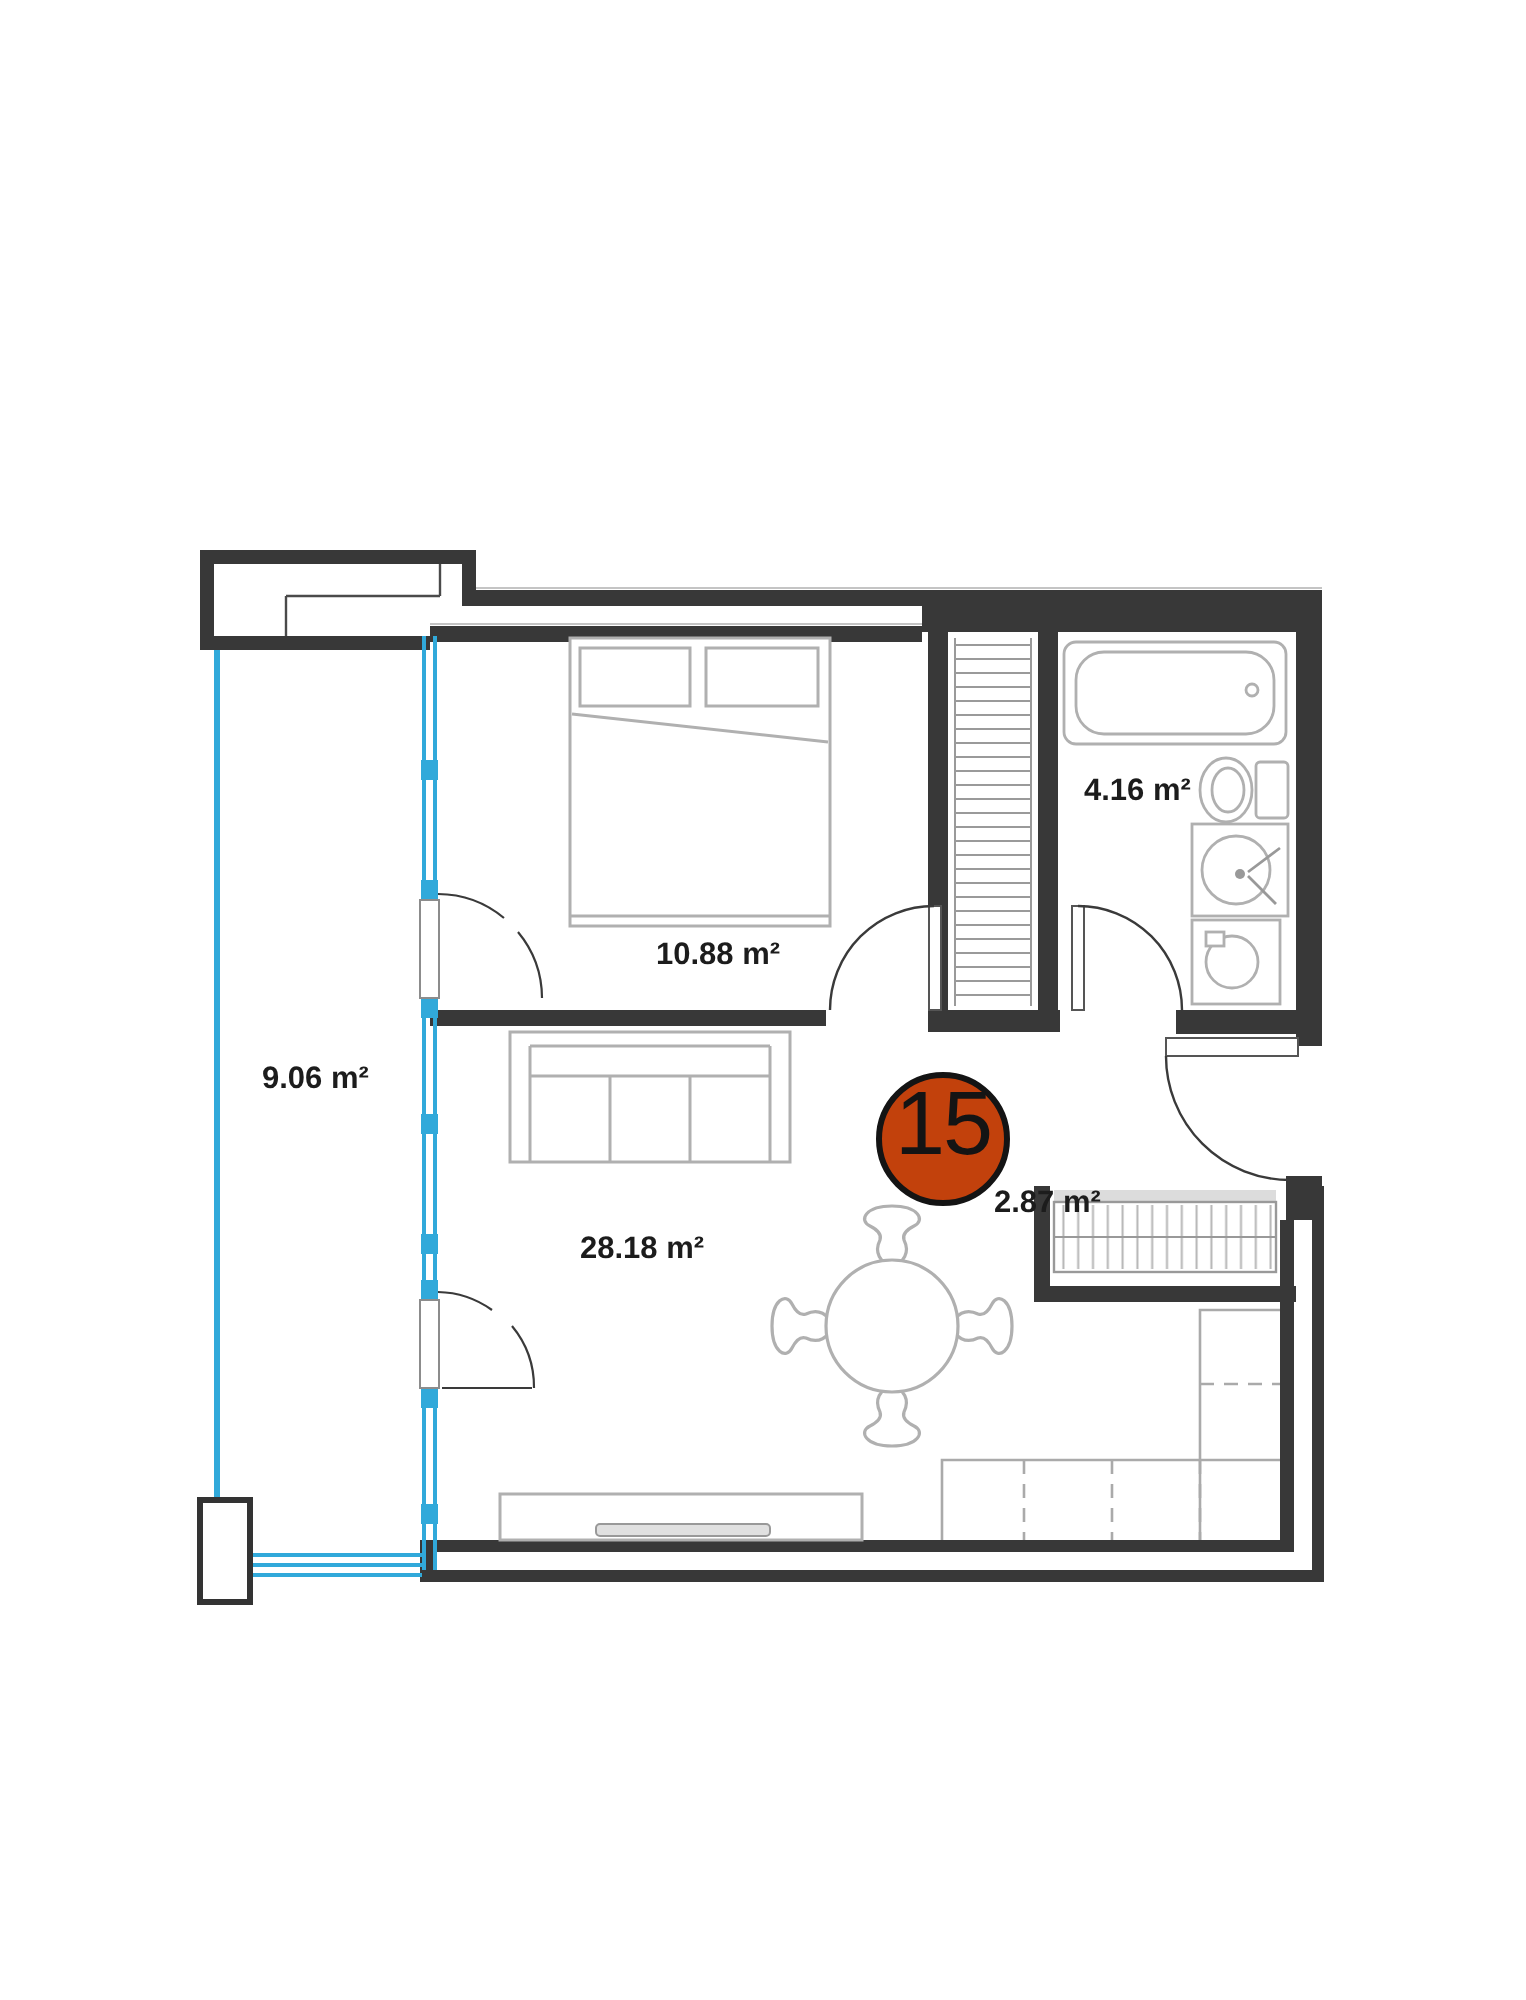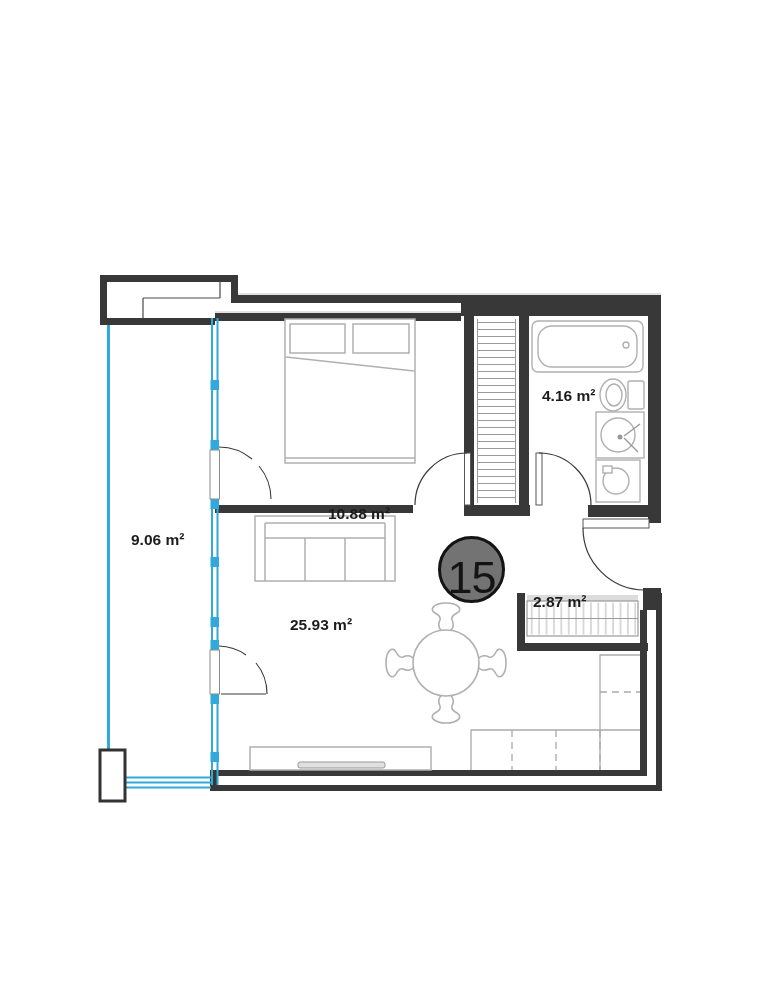--- a/index.html
+++ b/index.html
@@ -2,23 +2,23 @@
 <html><head>
 <meta charset="utf-8">
 <style>
   html,body{margin:0;padding:0;background:#ffffff;}
   .stage{position:relative;width:763px;height:1000px;background:#fff;overflow:hidden;
          font-family:"Liberation Sans",sans-serif;}
   .stage svg{position:absolute;left:0;top:0;}
   .area-label{position:absolute;font-size:15.5px;color:#1c1c1c;white-space:nowrap;font-weight:bold;}
   .unit-badge{position:absolute;left:438px;top:536px;width:67px;height:67px;
               border:3.5px solid #141414;border-radius:50%;box-sizing:border-box;
-              display:flex;align-items:flex-end;justify-content:center;
+              display:flex;align-items:flex-start;justify-content:center;
               font-size:45px;font-weight:400;color:#141414;letter-spacing:-1px;
-              line-height:1;background:#737373;}
+              line-height:1;background:#c2410c;}
 </style>
 </head>
 <body>
 
 <div class="stage">
 
 <svg width="763" height="1000" viewBox="0 0 763 1000">
   <defs>
     <pattern id="rungs" patternUnits="userSpaceOnUse" x="477" y="319" width="39" height="7">
       <path d="M0,3.5 H39" stroke="#9a9a9a" stroke-width="1" fill="none"></path>
@@ -174,22 +174,22 @@
 
   <g stroke="#aaaaaa" stroke-width="1.3" fill="none">
     <path d="M640,655 H600 V770"></path>
     <path d="M471,770 V730 H640"></path>
     <path d="M600,692 H640" stroke-dasharray="7 5"></path>
     <path d="M512,730 V770 M556,730 V770 M600,730 V770" stroke-dasharray="7 5"></path>
   </g>
 </svg>
 
 <div class="area-label" style="left:131px;top:531px;">9.06 m²</div>
-<div class="area-label" style="left:328px;top:469px;margin-top:36px;">10.88 m²</div>
+<div class="area-label" style="left:328px;top:469px;">10.88 m²</div>
 <div class="area-label" style="left:542px;top:387px;">4.16 m²</div>
-<div class="area-label" style="left:533px;top:549px;margin-top:44px;">2.87 m²</div>
-<div class="area-label" style="left:290px;top:616px;">25.93 m²</div>
+<div class="area-label" style="left:497px;top:549px;margin-top:44px;">2.87 m²</div>
+<div class="area-label" style="left:290px;top:616px;">28.18 m²</div>
 
 <div class="unit-badge">
   <span>15</span>
 </div>
 
 </div>
 
 </body></html>

